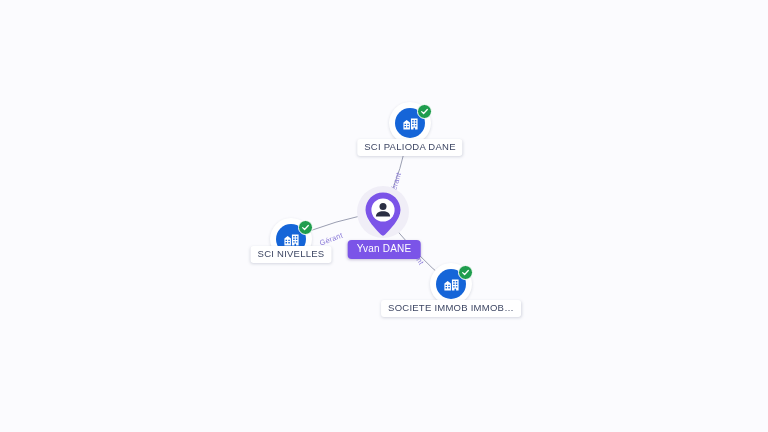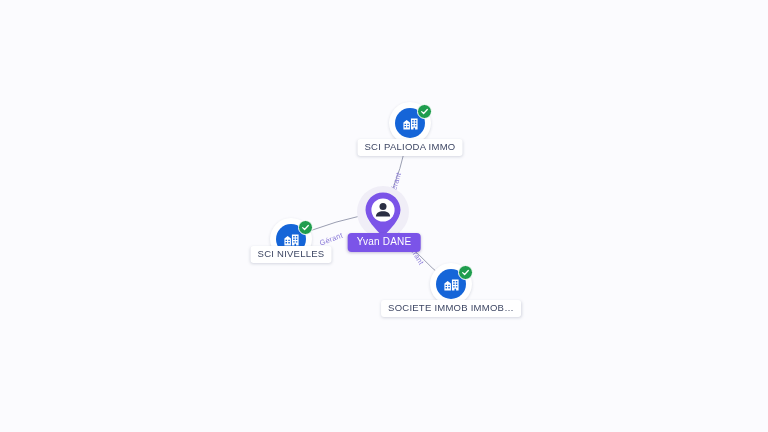--- a/index.html
+++ b/index.html
@@ -157,21 +157,21 @@
           <svg viewBox="0 0 24 24" width="17" height="17">
             <path fill="#ffffff" d="M2 20.5h9.2V10.6L6.6 7.2 2 10.6v9.9z M3.6 12.3h2.1v1.9H3.6z M7.5 12.3h2.1v1.9H7.5z M3.6 15.6h2.1v1.9H3.6z M7.5 15.6h2.1v1.9H7.5z M12.6 20.5H22V5.1h-9.4v15.4z M14.4 7.1h2.1V9h-2.1z M18.1 7.1h2.1V9h-2.1z M14.4 10.7h2.1v1.9h-2.1z M18.1 10.7h2.1v1.9h-2.1z M14.4 14.3h2.1v1.9h-2.1z M18.1 14.3h2.1v1.9h-2.1z M16.2 17.9h2.3v2.6h-2.3z"></path>
           </svg>
         </div>
         <div class="verified-badge" style="background: rgb(31, 157, 78);">
           <svg viewBox="0 0 24 24" width="9" height="9">
             <path fill="none" stroke="#ffffff" stroke-width="3.4" stroke-linecap="round" stroke-linejoin="round" d="M4.5 12.4 L9.6 17.3 L19.5 6.8"></path>
           </svg>
         </div>
       </div>
-      <div class="company-label" style="left: 410px; top: 139px;">SCI PALIODA IMMO</div>
+      <div class="company-label" style="left: 410px; top: 139px;">SCI PALIODA DANE</div>
       <div class="node" style="left: 291px; top: 239px;">
         <div class="company-halo"></div>
         <div class="company-disc" style="background: rgb(21, 101, 216);">
           <svg viewBox="0 0 24 24" width="17" height="17">
             <path fill="#ffffff" d="M2 20.5h9.2V10.6L6.6 7.2 2 10.6v9.9z M3.6 12.3h2.1v1.9H3.6z M7.5 12.3h2.1v1.9H7.5z M3.6 15.6h2.1v1.9H3.6z M7.5 15.6h2.1v1.9H7.5z M12.6 20.5H22V5.1h-9.4v15.4z M14.4 7.1h2.1V9h-2.1z M18.1 7.1h2.1V9h-2.1z M14.4 10.7h2.1v1.9h-2.1z M18.1 10.7h2.1v1.9h-2.1z M14.4 14.3h2.1v1.9h-2.1z M18.1 14.3h2.1v1.9h-2.1z M16.2 17.9h2.3v2.6h-2.3z"></path>
           </svg>
         </div>
         <div class="verified-badge" style="background: rgb(31, 157, 78);">
           <svg viewBox="0 0 24 24" width="9" height="9">
             <path fill="none" stroke="#ffffff" stroke-width="3.4" stroke-linecap="round" stroke-linejoin="round" d="M4.5 12.4 L9.6 17.3 L19.5 6.8"></path>
@@ -197,16 +197,16 @@
         <div class="person-halo" style="background: rgb(240, 238, 247);"></div>
         <div class="person-pin">
           <svg viewBox="0 0 38 46" width="38" height="46">
             <path fill="#7b54e8" d="M19 1.4 C9.3 1.4 1.5 9.2 1.5 18.9 C1.5 28.4 12.6 38.9 17.1 43.8 C18.1 44.9 19.9 44.9 20.9 43.8 C25.4 38.9 36.5 28.4 36.5 18.9 C36.5 9.2 28.7 1.4 19 1.4 Z"></path>
             <circle cx="19" cy="19" r="11.6" fill="#ffffff"></circle>
             <circle cx="19" cy="15.4" r="3.5" fill="#2b2f44"></circle>
             <path fill="#2b2f44" d="M11.9 25.6 C11.9 21.9 15.1 20.2 19 20.2 C22.9 20.2 26.1 21.9 26.1 25.6 Z"></path>
           </svg>
         </div>
       </div>
-      <div class="person-label" style="left: 384px; top: 233px;">Yvan DANE</div>
+      <div class="person-label" style="left: 384px; top: 240px;">Yvan DANE</div>
     </div>
 
 </div>
 
 </body></html>

